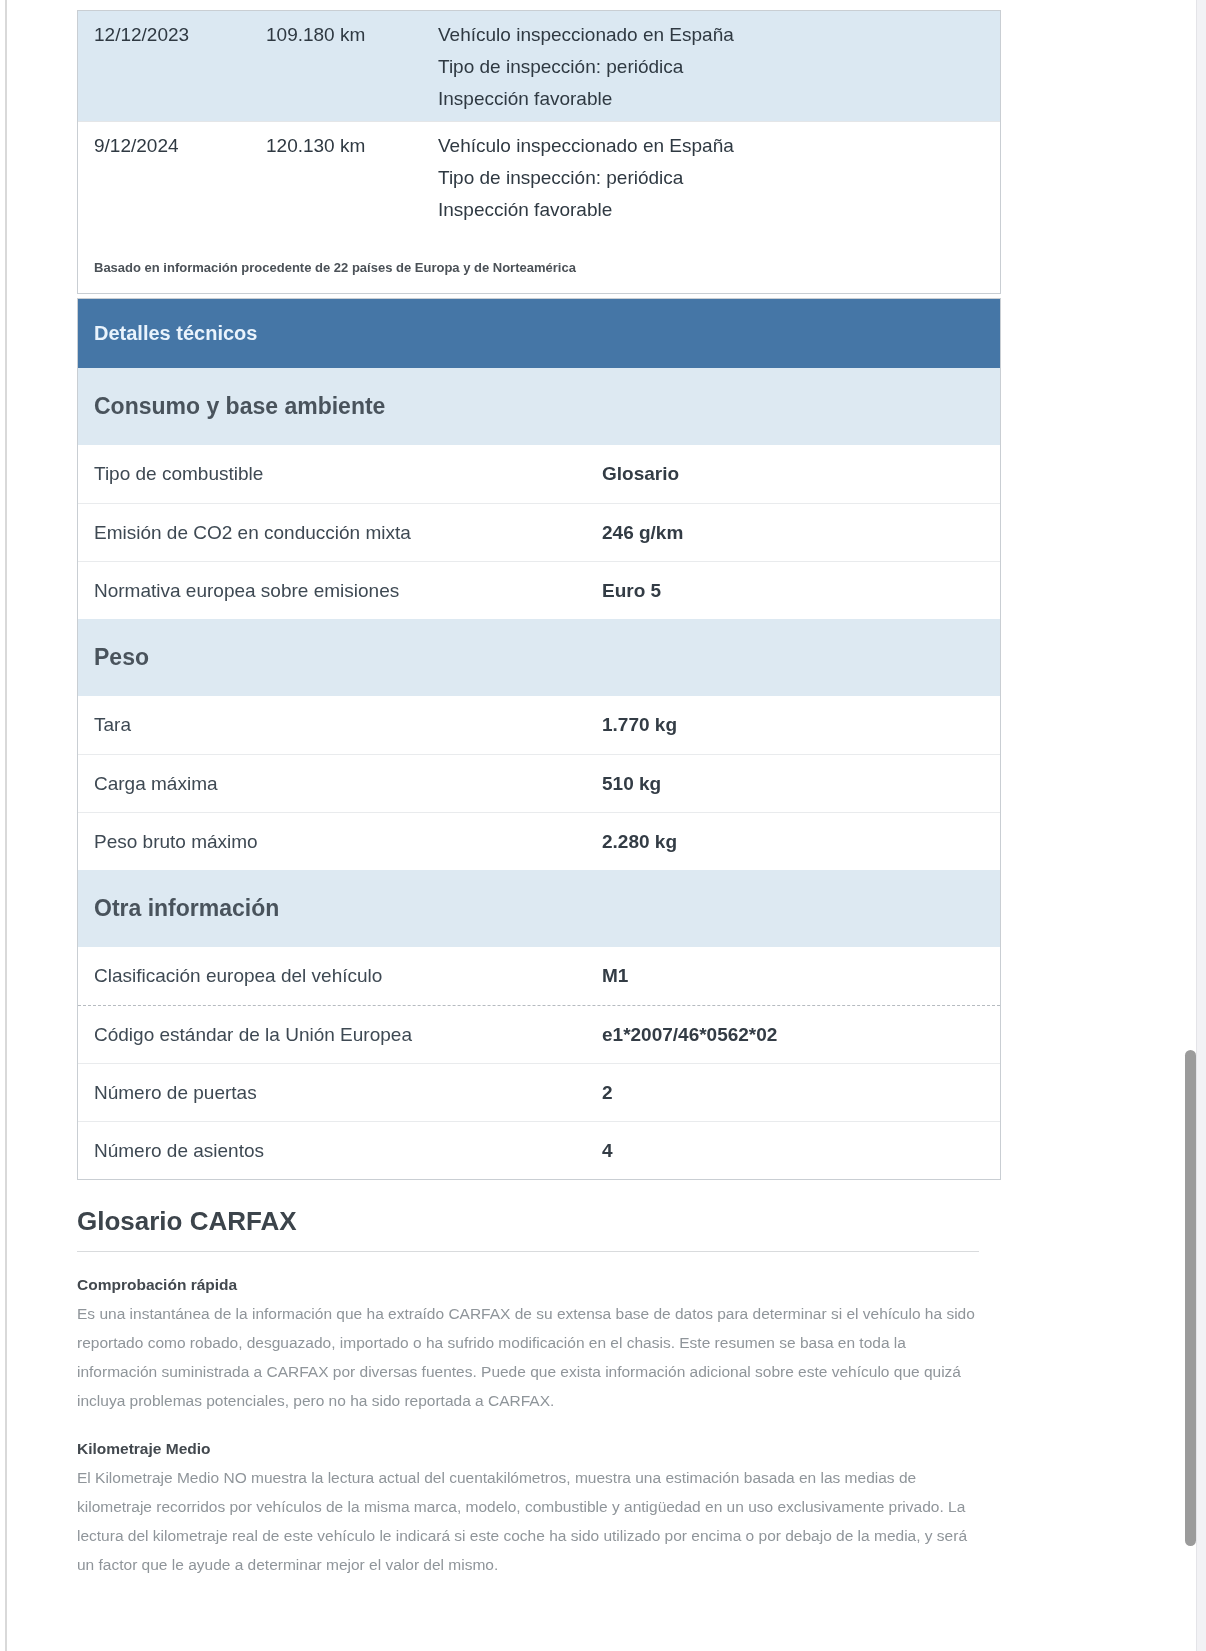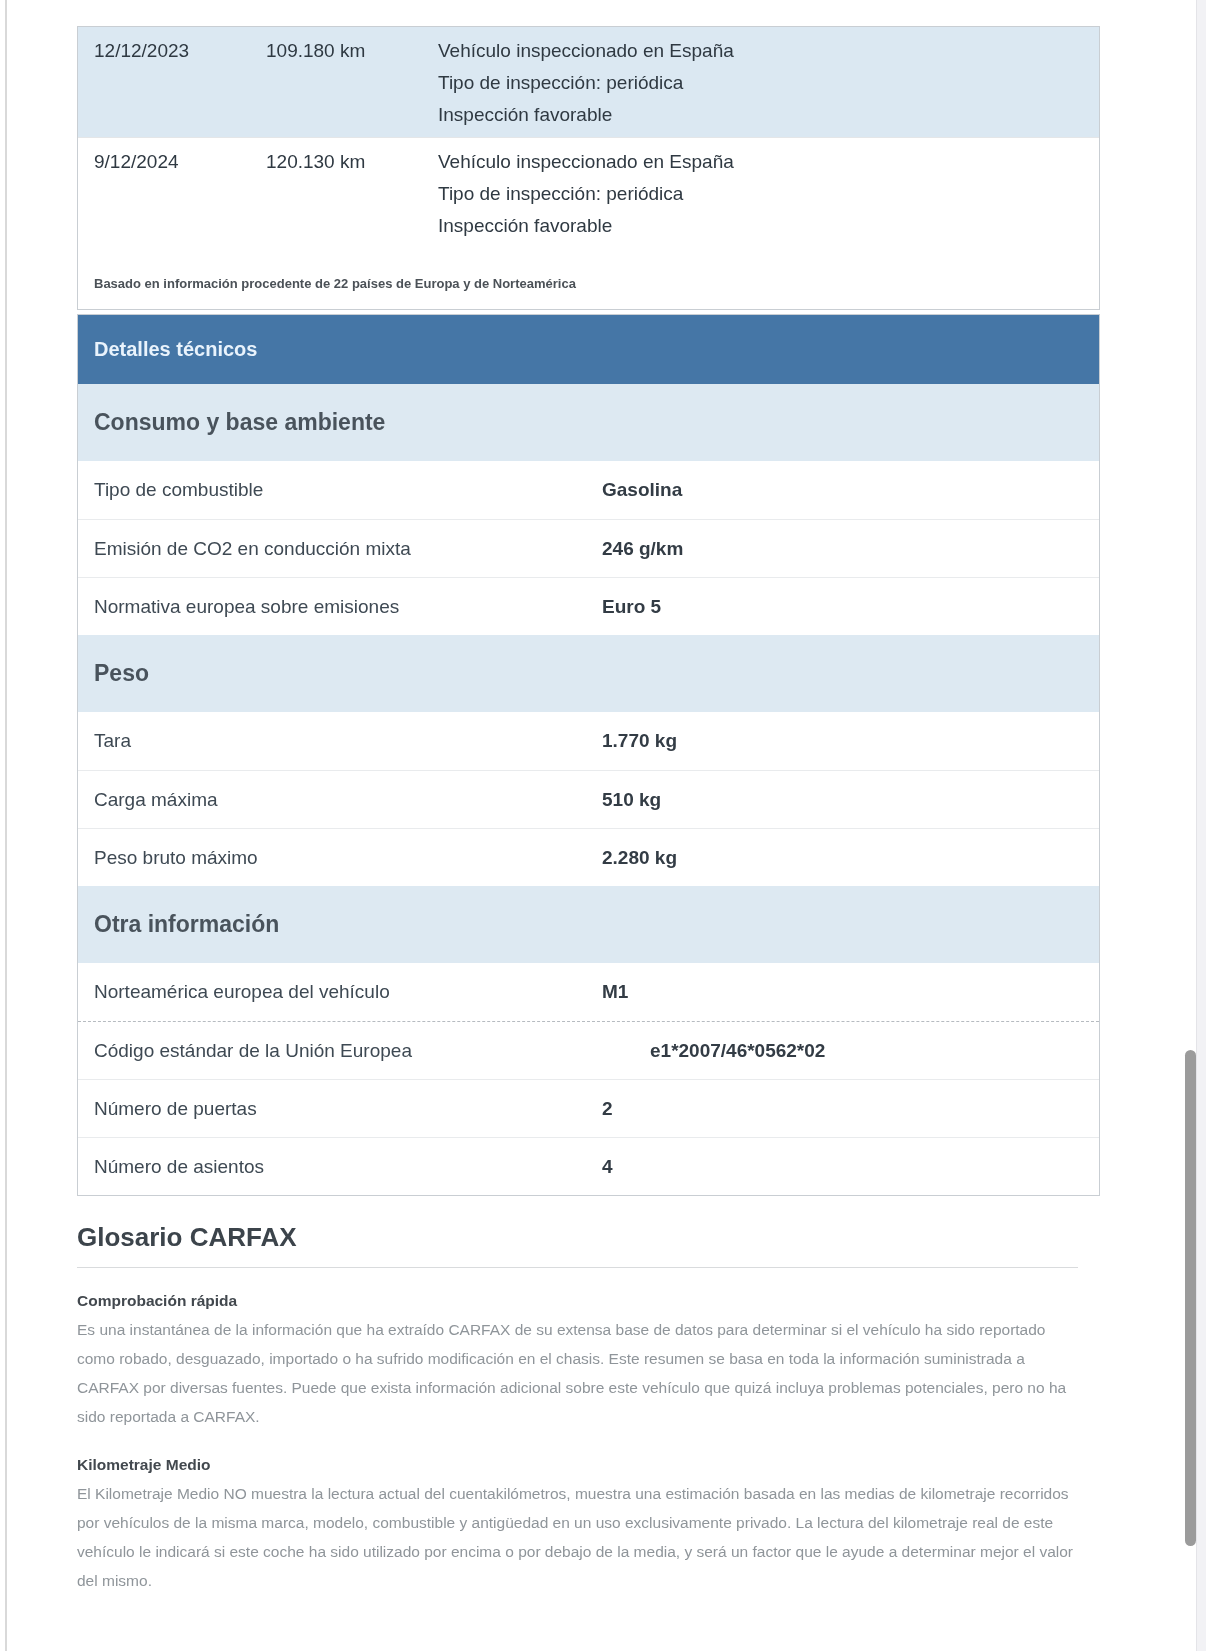--- a/index.html
+++ b/index.html
@@ -4,39 +4,39 @@
 <style>
   * { margin:0; padding:0; box-sizing:border-box; }
   html,body { background:#ffffff; }
   body { font-family:"Liberation Sans", sans-serif; }
   .page { position:relative; width:1206px; height:1651px; background:#ffffff; overflow:hidden; }
 
   .left-edge-line { position:absolute; left:5px; top:0; width:2px; height:100%; background:#d9d9d9; }
   .scroll-track { position:absolute; right:0; top:0; width:10px; height:100%; background:#f2f2f5; border-left:1px solid #e4e4e8; }
   .scroll-thumb { position:absolute; left:1185px; top:1050px; width:11px; height:496px; background:#9b9b9b; border-radius:6px; }
 
-  .content { position:absolute; left:77px; top:26px; width:1023px; }
+  .content { position:absolute; left:77px; top:10px; width:924px; }
 
   
   .history { border:1px solid #c9ced3; background:#ffffff; }
   .h-row { display:flex; padding:8px 16px 6px 16px; font-size:19px; line-height:32px; color:#2f3942; }
   .h-row.alt { background:#dbe8f2; }
   .h-row + .h-row { border-top:1px solid #e4e6e8; }
   .h-date { flex:0 0 172px; }
   .h-km { flex:0 0 172px; }
   .h-desc { flex:1; }
   .h-footnote { padding:28px 16px 18px 16px; font-weight:bold; font-size:13px; color:#4b5157; }
 
   
   .panel { border:1px solid #c9ced3; margin-top:4px; background:#ffffff; }
   .panel-title { background:#4576a6; color:#e9f3fc; font-weight:bold; font-size:20px; padding:23px 16px; }
   .section-heading { background:#dde9f2; color:#49535c; font-weight:bold; font-size:23px; padding:25px 16px; }
   .d-row { display:flex; align-items:center; height:58px; font-size:19px; background:#ffffff; }
   .d-row + .d-row { border-top:1px solid #e9ebed; }
-  .d-row.dashed-top { border-top:1px dashed #b6bbc0;gap:48px; }
+  .d-row.dashed-top { border-top:1px dashed #b6bbc0; }
   .d-label { flex:0 0 524px; padding-left:16px; color:#3e4953; }
   .d-value { font-weight:bold; color:#333c45; }
   .num { display:inline-block; width:90px; }
 
   
   .glossary { margin-top:26px; padding-right:22px; }
   .glossary-title { font-weight:bold; font-size:26px; color:#3c444b; margin-bottom:14px; }
   .glossary-divider { border:none; border-top:1px solid #d9dbdd; margin:0 0 24px 0; }
   .term-name { font-weight:bold; font-size:15.5px; color:#42484e; margin-bottom:5px; }
   .term-def { font-size:15.5px; color:#8f959a; line-height:29px; margin-bottom:25px; }
@@ -71,21 +71,21 @@
       </div>
       <div class="h-footnote">Basado en información procedente de 22 países de Europa y de Norteamérica</div>
     </div>
 
     <div class="panel">
       <div class="panel-title">Detalles técnicos</div>
 
       <div class="section-heading">Consumo y base ambiente</div>
       <div class="d-row">
         <div class="d-label">Tipo de combustible</div>
-        <div class="d-value">Gasolina</div>
+        <div class="d-value">Glosario</div>
       </div>
       <div class="d-row">
         <div class="d-label">Emisión de CO2 en conducción mixta</div>
         <div class="d-value">246 g/km</div>
       </div>
       <div class="d-row">
         <div class="d-label">Normativa europea sobre emisiones</div>
         <div class="d-value">Euro 5</div>
       </div>
 
@@ -98,21 +98,21 @@
         <div class="d-label">Carga máxima</div>
         <div class="d-value"><span class="num">510 kg</span></div>
       </div>
       <div class="d-row">
         <div class="d-label">Peso bruto máximo</div>
         <div class="d-value"><span class="num">2.280 kg</span></div>
       </div>
 
       <div class="section-heading">Otra información</div>
       <div class="d-row">
-        <div class="d-label">Norteamérica europea del vehículo</div>
+        <div class="d-label">Clasificación europea del vehículo</div>
         <div class="d-value">M1</div>
       </div>
       <div class="d-row dashed-top">
         <div class="d-label">Código estándar de la Unión Europea</div>
         <div class="d-value">e1*2007/46*0562*02</div>
       </div>
       <div class="d-row">
         <div class="d-label">Número de puertas</div>
         <div class="d-value">2</div>
       </div>

